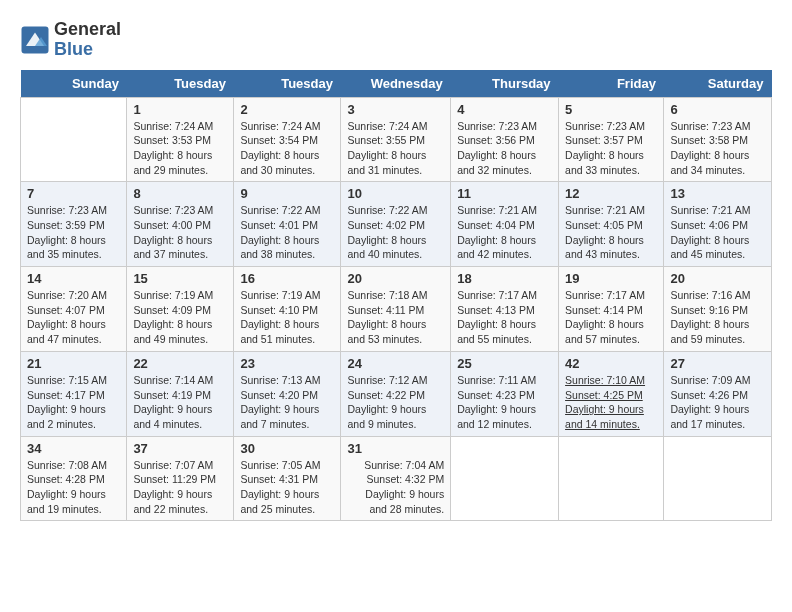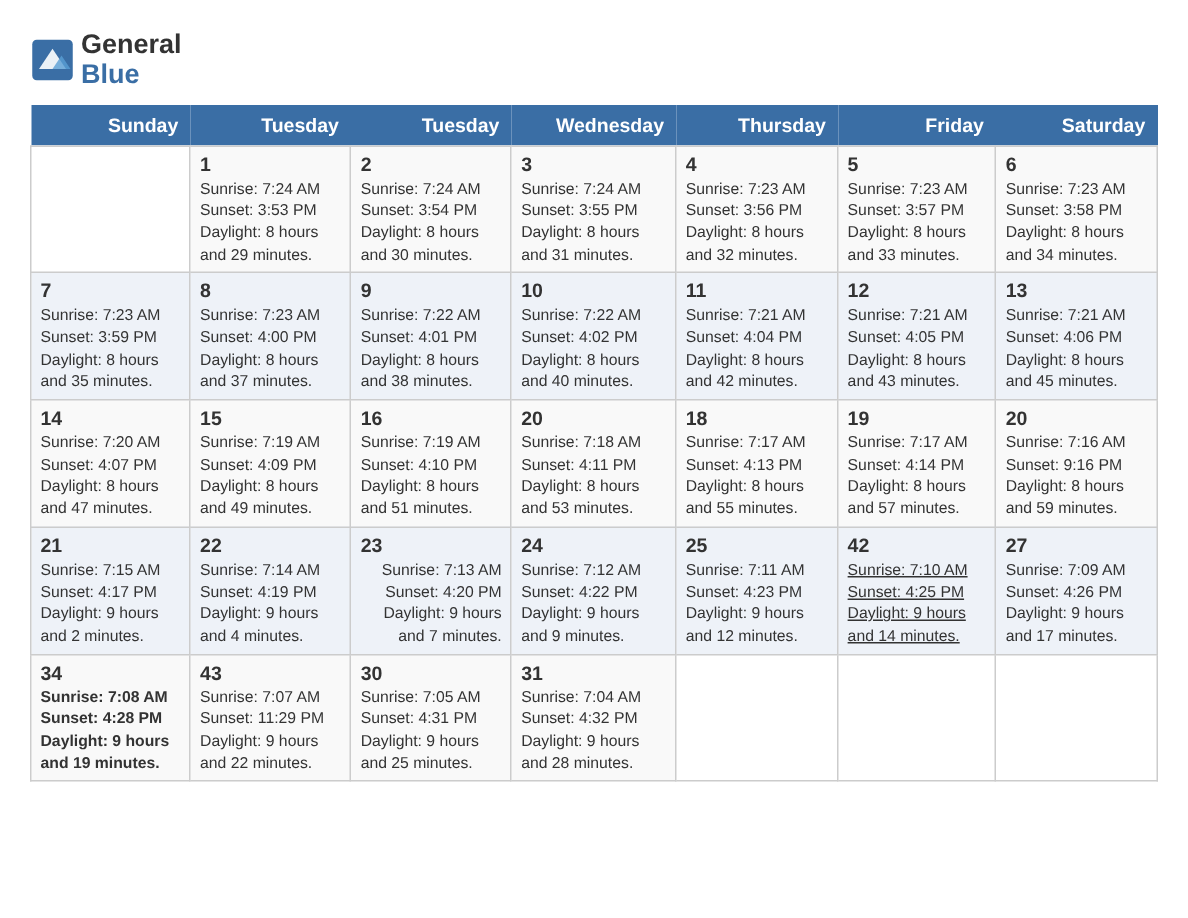--- a/index.html
+++ b/index.html
@@ -270,21 +270,21 @@
         </td>
         <td>
           <div class="day-number">22</div>
           <div class="day-info" style="white-space: pre-line;">Sunrise: 7:14 AM
 Sunset: 4:19 PM
 Daylight: 9 hours
 and 4 minutes.</div>
         </td>
         <td>
           <div class="day-number">23</div>
-          <div class="day-info" style="white-space: pre-line; text-align: right;">Sunrise: 7:13 AM
+          <div class="day-info" style="white-space: pre-line;">Sunrise: 7:13 AM
 Sunset: 4:20 PM
 Daylight: 9 hours
 and 7 minutes.</div>
         </td>
         <td>
           <div class="day-number">24</div>
           <div class="day-info" style="white-space: pre-line;">Sunrise: 7:12 AM
 Sunset: 4:22 PM
 Daylight: 9 hours
 and 9 minutes.</div>
@@ -307,42 +307,42 @@
           <div class="day-number">27</div>
           <div class="day-info" style="white-space: pre-line;">Sunrise: 7:09 AM
 Sunset: 4:26 PM
 Daylight: 9 hours
 and 17 minutes.</div>
         </td>
       </tr>
       <tr>
         <td>
           <div class="day-number">34</div>
-          <div class="day-info" style="white-space: pre-line; font-weight: bold;">Sunrise: 7:08 AM
+          <div class="day-info" style="white-space: pre-line;">Sunrise: 7:08 AM
 Sunset: 4:28 PM
 Daylight: 9 hours
 and 19 minutes.</div>
         </td>
         <td>
-          <div class="day-number">43</div>
+          <div class="day-number">37</div>
           <div class="day-info" style="white-space: pre-line;">Sunrise: 7:07 AM
 Sunset: 11:29 PM
 Daylight: 9 hours
 and 22 minutes.</div>
         </td>
         <td>
           <div class="day-number">30</div>
           <div class="day-info" style="white-space: pre-line;">Sunrise: 7:05 AM
 Sunset: 4:31 PM
 Daylight: 9 hours
 and 25 minutes.</div>
         </td>
         <td>
           <div class="day-number">31</div>
-          <div class="day-info" style="white-space: pre-line;">Sunrise: 7:04 AM
+          <div class="day-info" style="white-space: pre-line; text-align: right;">Sunrise: 7:04 AM
 Sunset: 4:32 PM
 Daylight: 9 hours
 and 28 minutes.</div>
         </td>
         <td class="empty-cell"></td>
         <td class="empty-cell"></td>
         <td class="empty-cell"></td>
       </tr>
     </tbody>
 </table>

